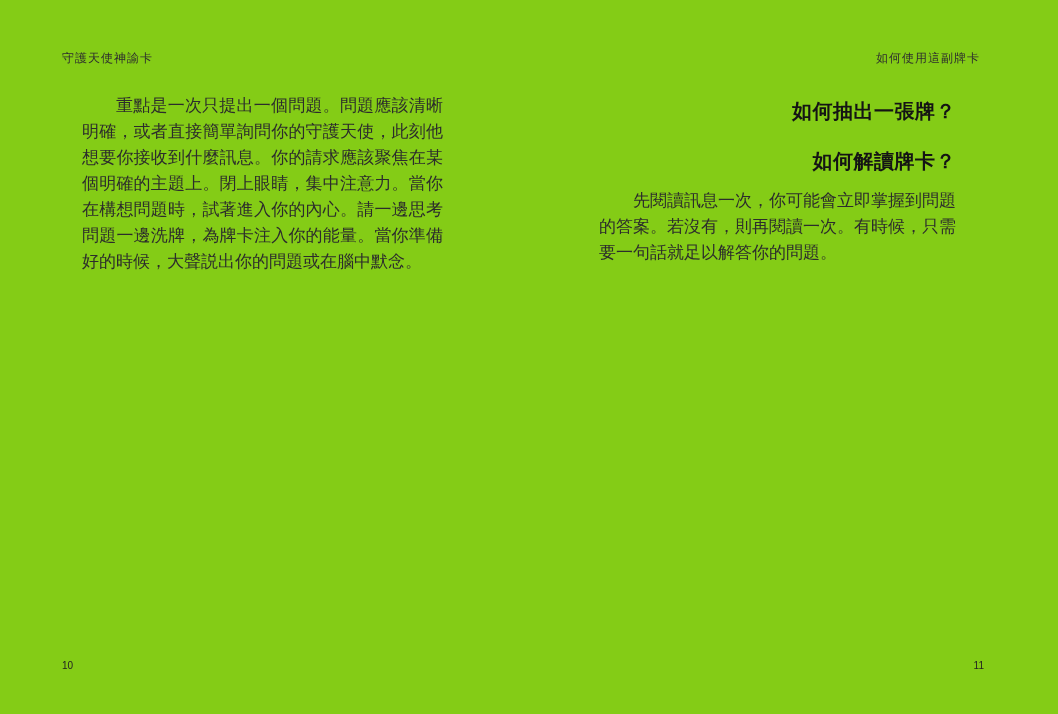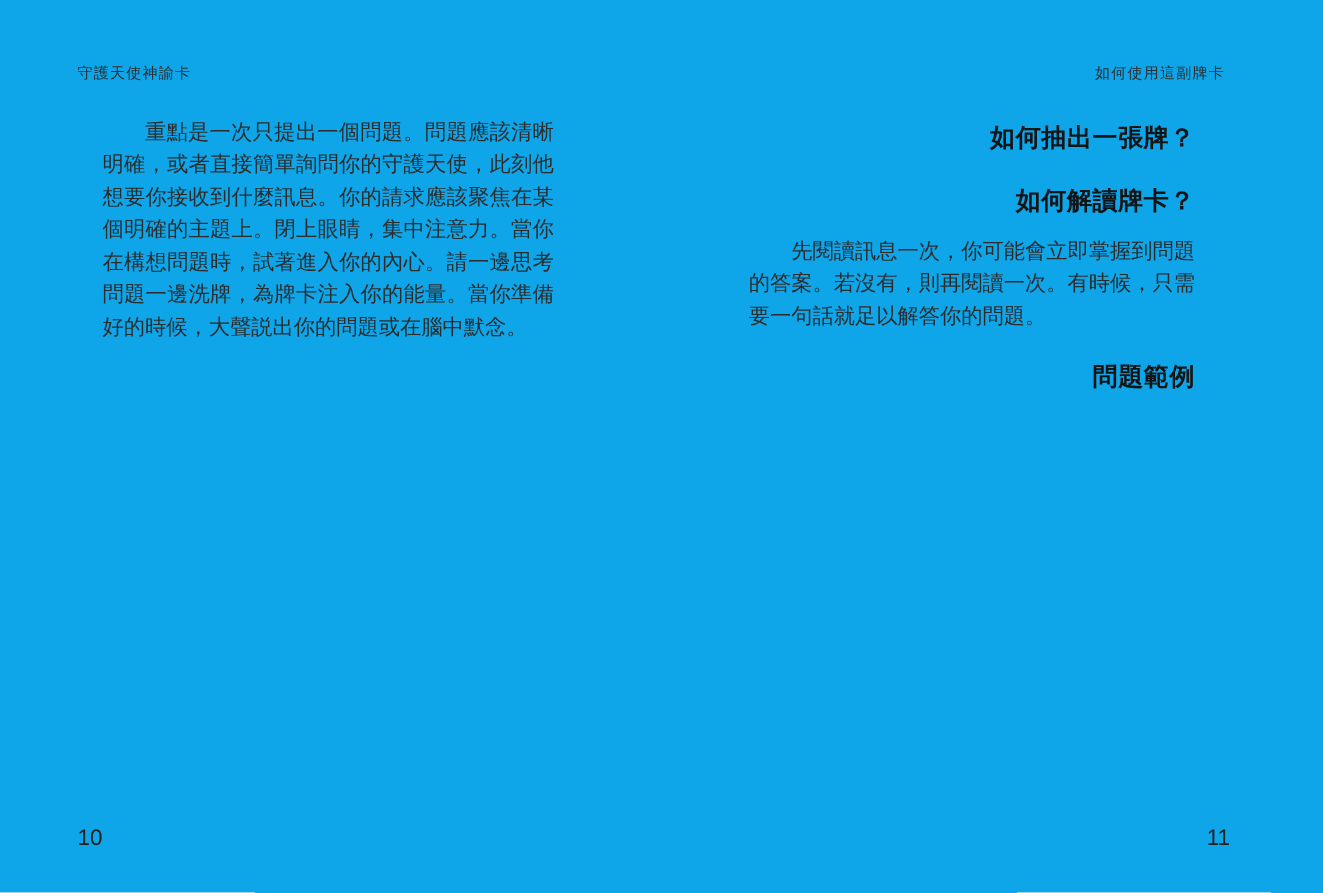--- a/index.html
+++ b/index.html
@@ -4,21 +4,21 @@
 <style>
   html, body {
     margin: 0;
     padding: 0;
     background: #ffffff;
   }
   .spread {
     position: relative;
     width: 1058px;
     height: 714px;
-    background: #0ea5e9;
+    background: #84cc16;
     overflow: hidden;
     font-family: "Liberation Sans", sans-serif;
     color: #2c2c2c;
   }
   .running-header {
     position: absolute;
     top: 50px;
     font-size: 12px;
     letter-spacing: 1px;
     color: #2e2e2e;
@@ -52,21 +52,21 @@
     margin: 22px 0 13px 0;
     color: #141414;
     text-align: right;
     letter-spacing: 0.5px;
   }
   .heading.first { margin-top: 0; }
 
   .folio {
     position: absolute;
     top: 660px;
-    font-size: 18px;
+    font-size: 10px;
     color: #222222;
   }
   .folio.left  { left: 62px; }
   .folio.right { right: 74px; }
 </style>
 </head>
 <body>
 
 <div class="spread">
 
@@ -77,18 +77,17 @@
   </div>
 
   <div class="folio left">10</div>
 
   <div class="running-header right">如何使用這副牌卡</div>
 
   <div class="page-body right">
     <h2 class="heading first">如何抽出一張牌？</h2>
     <h2 class="heading">如何解讀牌卡？</h2>
     <p class="para indent">先閱讀訊息一次，你可能會立即掌握到問題的答案。若沒有，則再閱讀一次。有時候，只需要一句話就足以解答你的問題。</p>
-    <h2 class="heading">問題範例</h2>
   </div>
 
   <div class="folio right">11</div>
 
 </div>
 
 </body></html>

